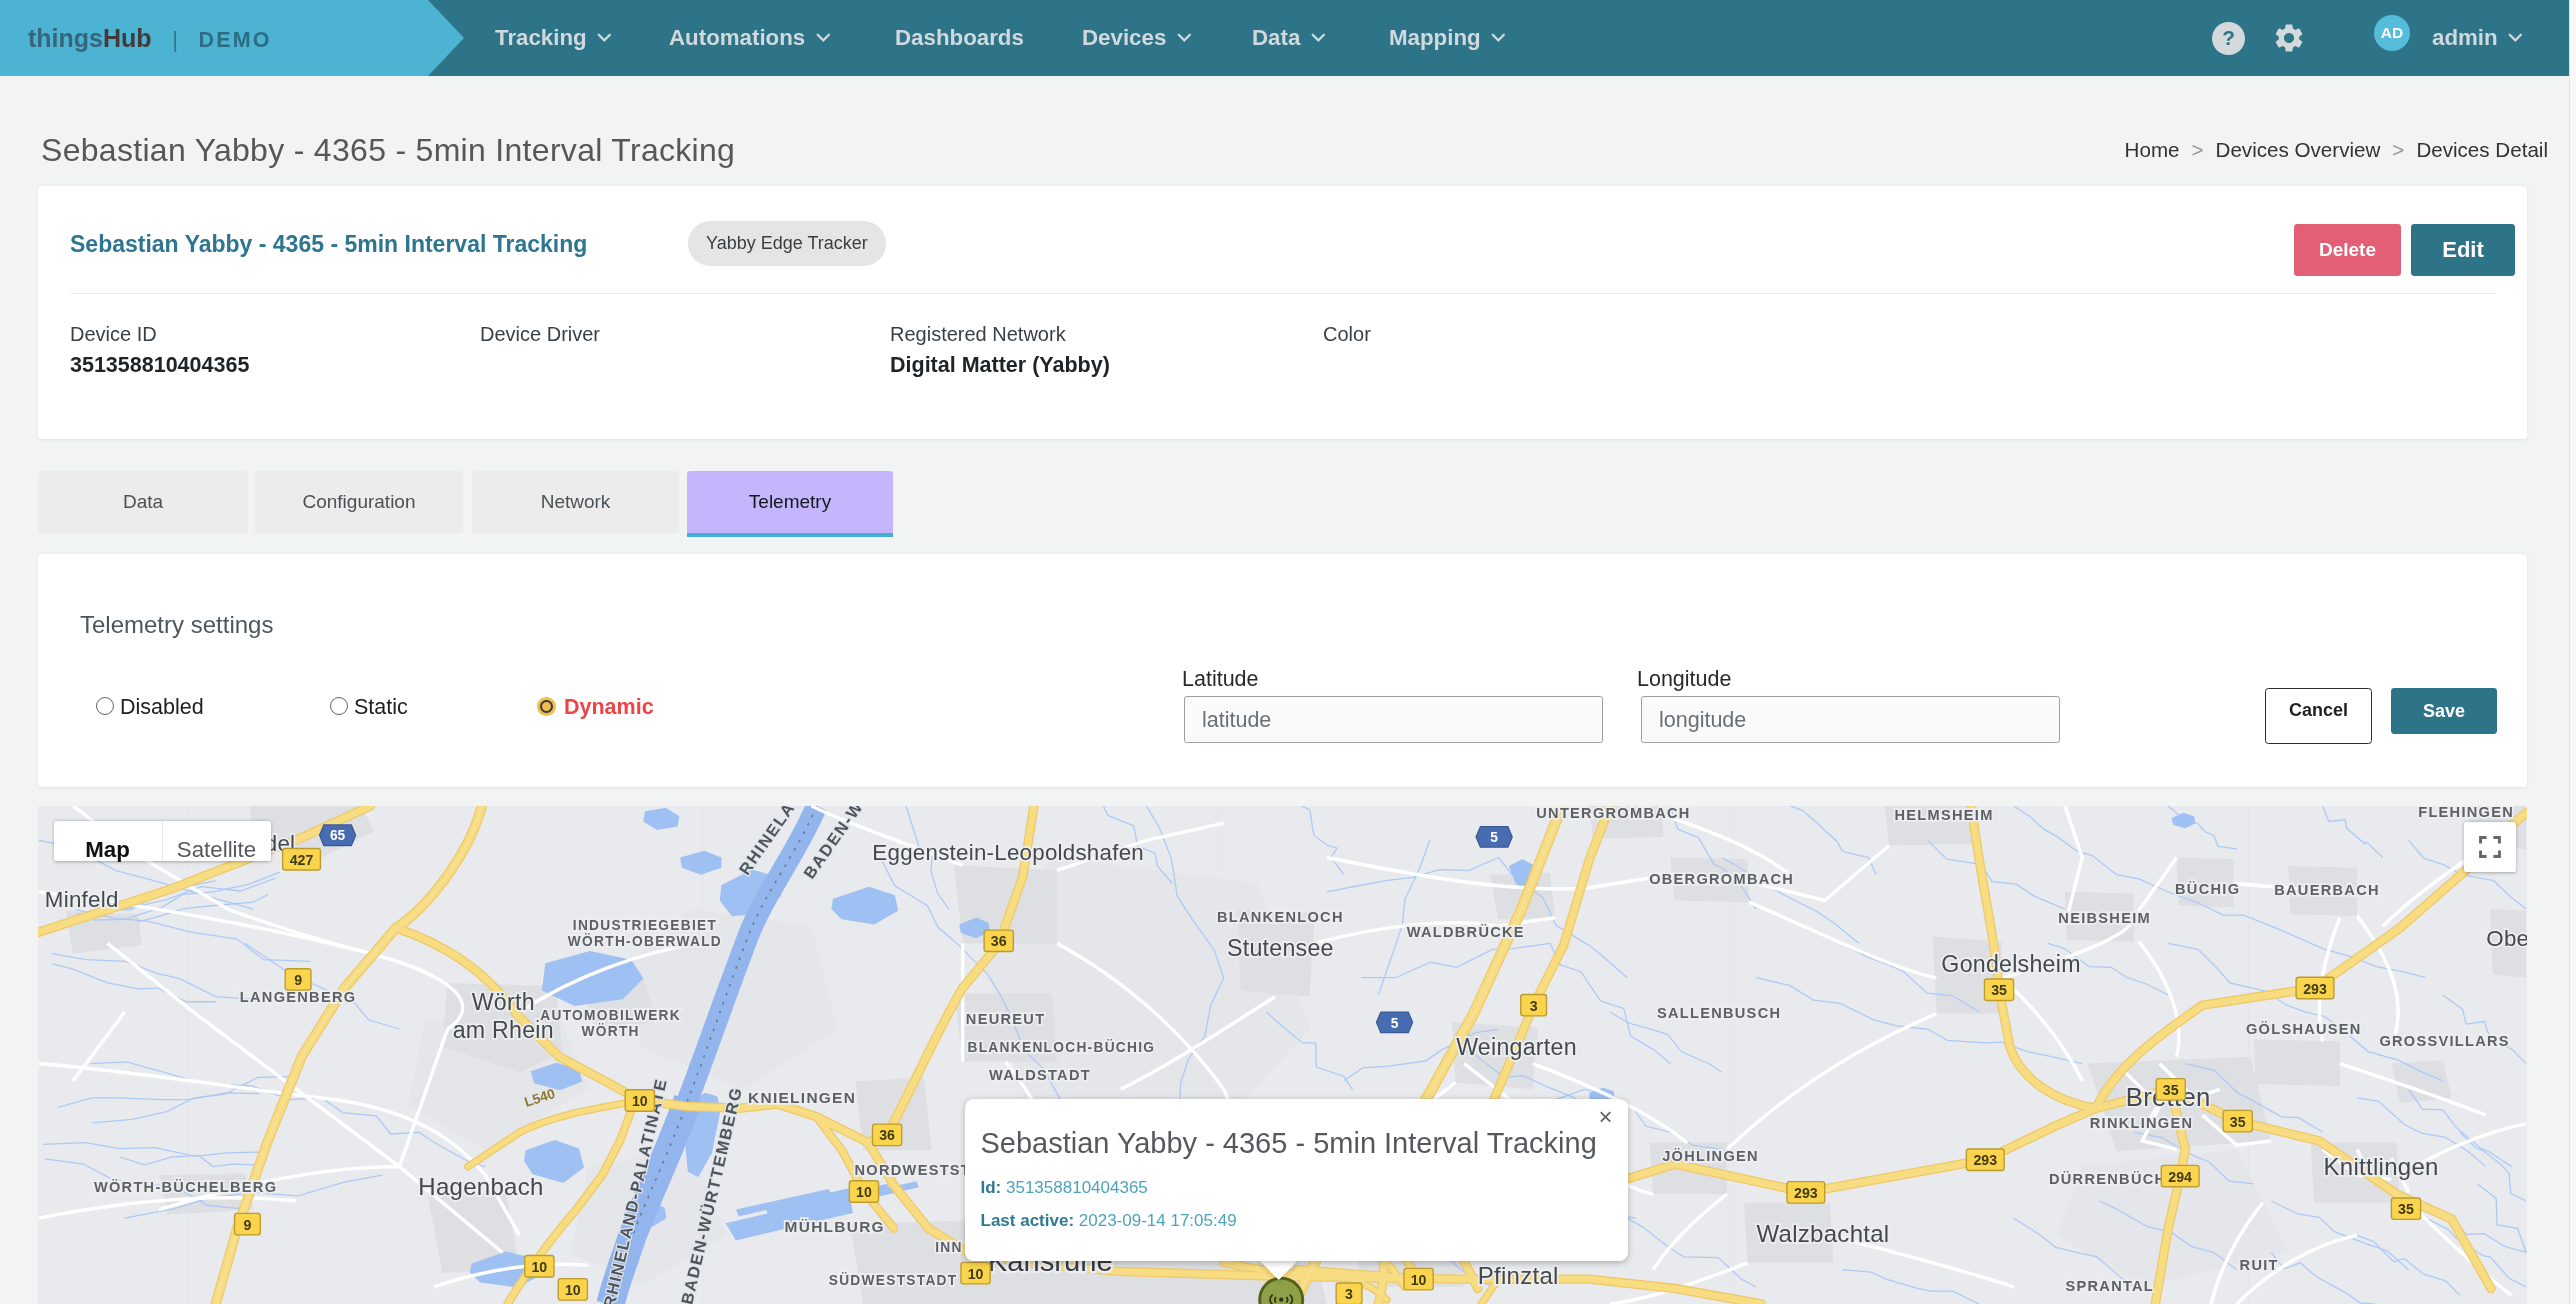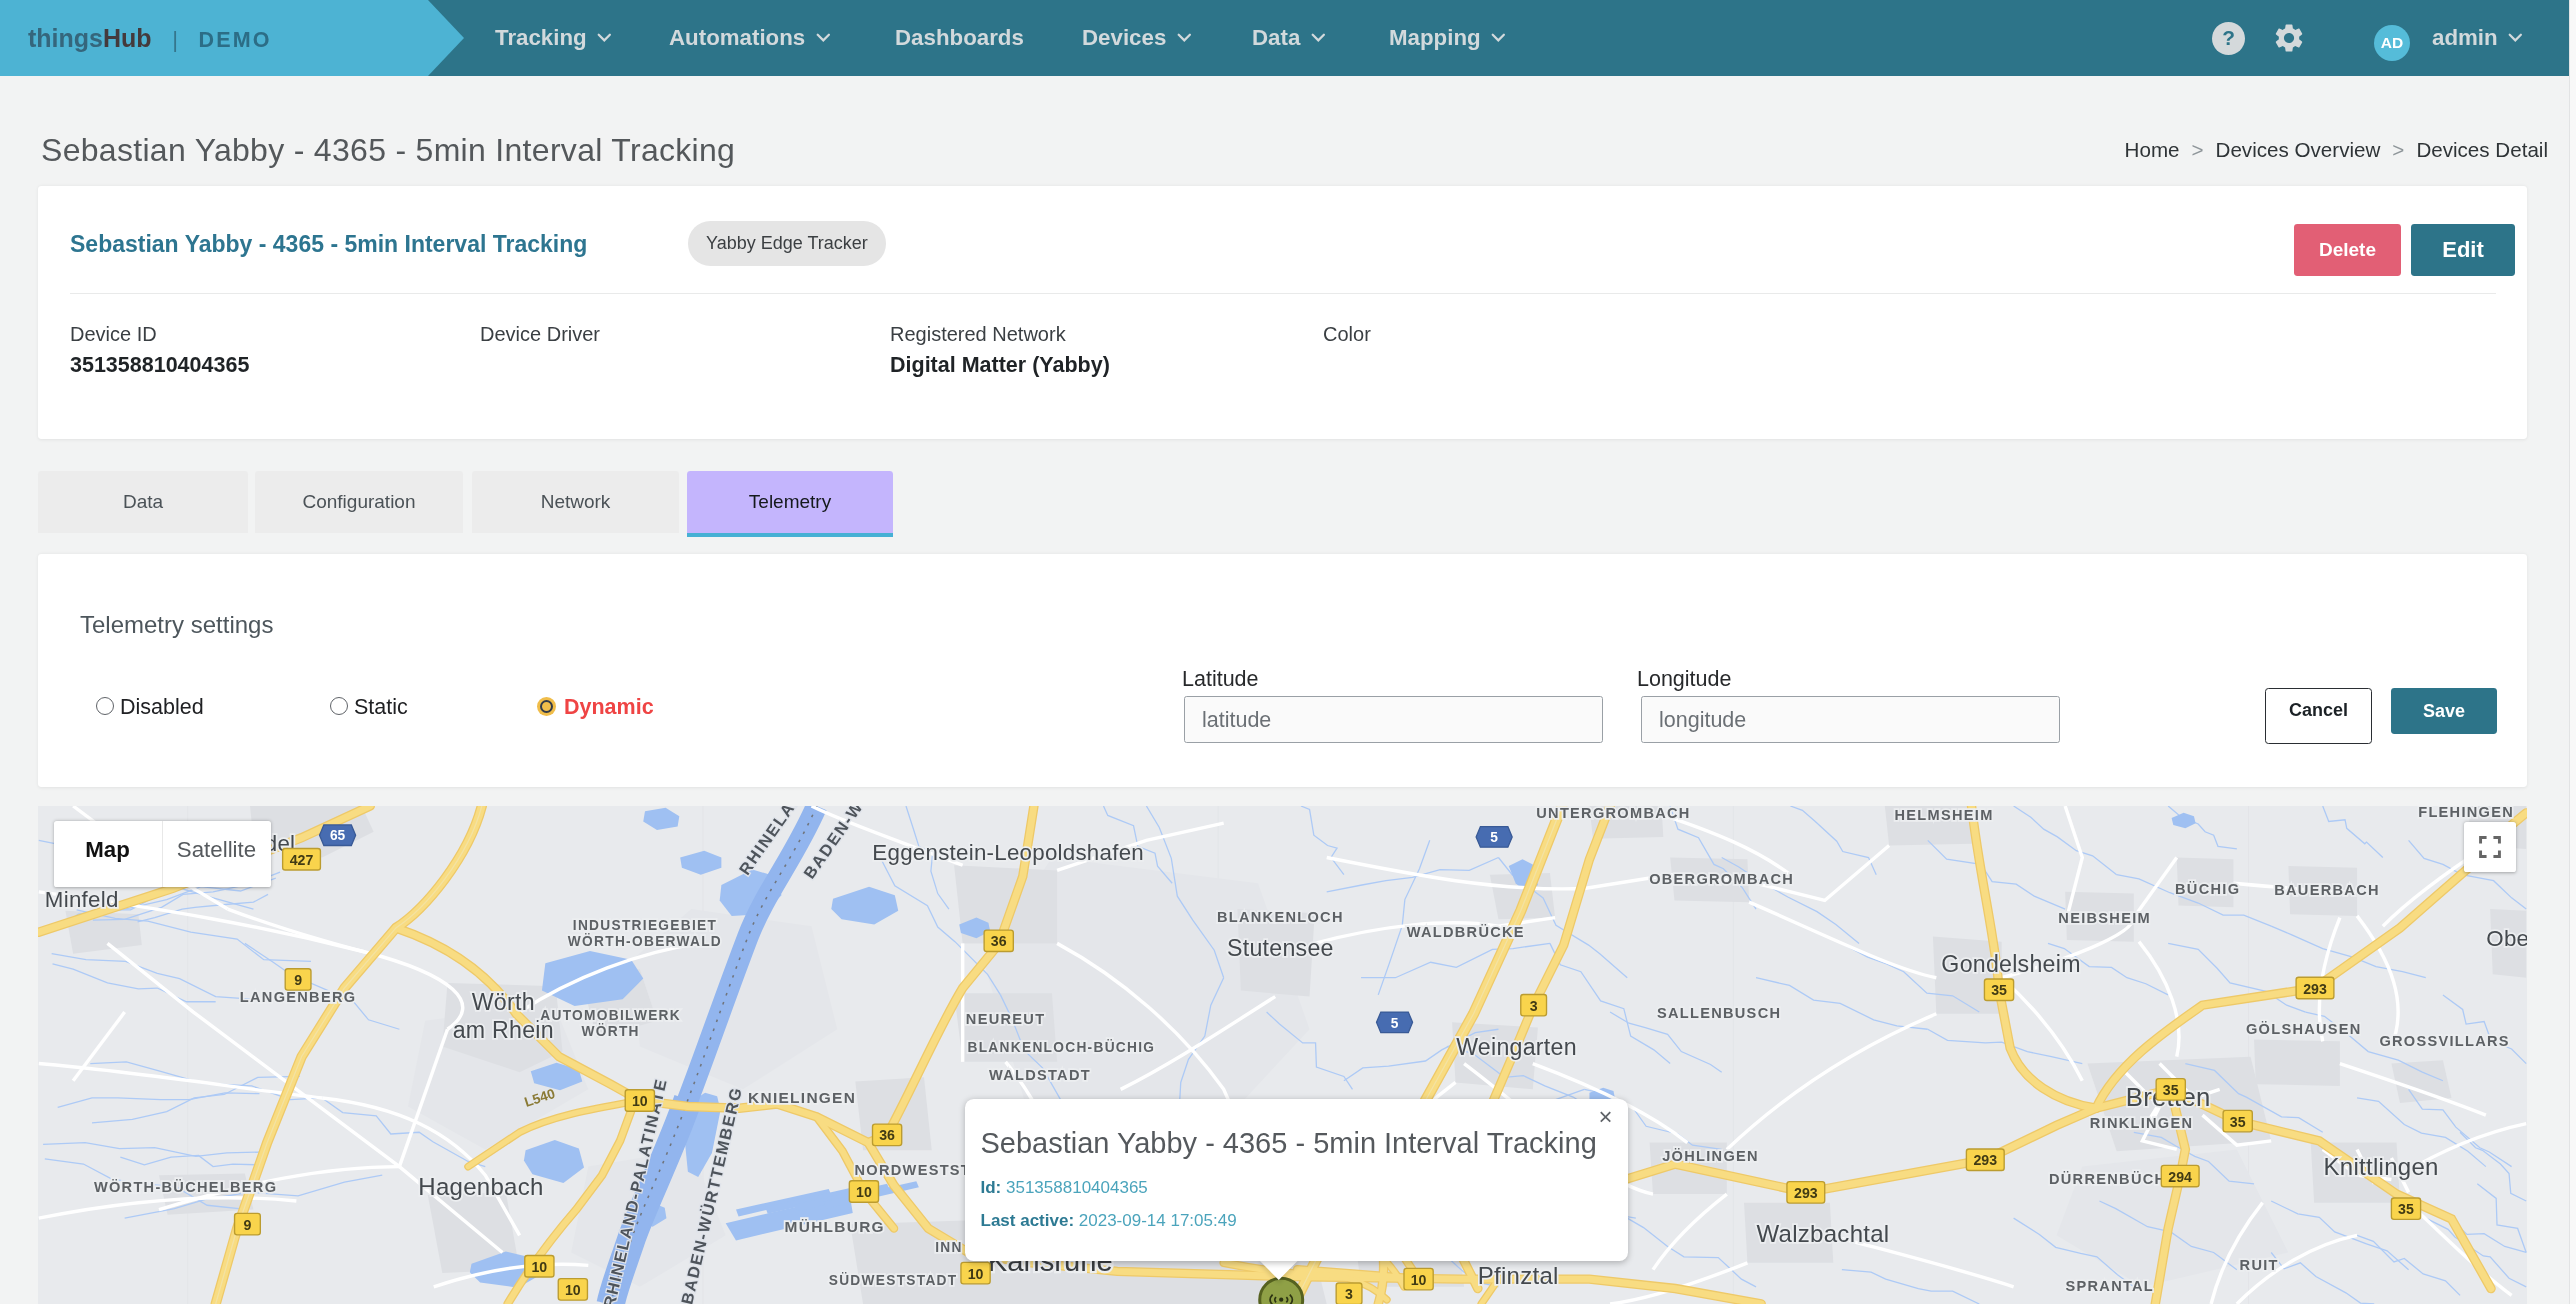--- a/index.html
+++ b/index.html
@@ -11,21 +11,21 @@
 header{position:absolute;left:0;top:0;width:2569px;height:76px;background:#2d7489}
 #logo-chevron{position:absolute;left:0;top:0;width:481px;height:76px;background:#4db3d3;clip-path:polygon(0 0,428px 0,464px 38px,428px 76px,0 76px)}
 #logo{position:absolute;left:28px;top:0;height:76px;line-height:76px;font-size:25px;font-weight:700;white-space:nowrap}
 #logo .t1{color:#35667c}
 #logo .t2{color:#443a3c}
 #logo .sep{color:#35768c;font-weight:400;margin:0 20.6px;font-size:22.3px}
 #logo .t3{color:#2c6d86;font-size:21.5px;letter-spacing:2.1px}
 .navitem{position:absolute;top:0;height:76px;line-height:76px;color:#d2d9dc;font-size:22.3px;font-weight:700;white-space:nowrap}
 .chev{display:inline-block;margin-left:10.3px;vertical-align:middle;margin-top:-3.4px}
 .navico{position:absolute;top:0;height:76px;display:flex;align-items:center}
-#avatar{position:absolute;left:2374px;top:25px;width:36px;height:36px;border-radius:50%;background:#55bcd9;color:#fff;font-size:15.5px;font-weight:700;text-align:center;line-height:36px}
+#avatar{position:absolute;left:2374px;top:15px;width:36px;height:36px;border-radius:50%;background:#55bcd9;color:#fff;font-size:15.5px;font-weight:700;text-align:center;line-height:36px}
 
 #pagetitle{position:absolute;left:41px;top:132px;font-size:32px;color:#54585b;letter-spacing:0.3px}
 #breadcrumb{position:absolute;right:28px;top:138px;font-size:20.6px;color:#2f3437;white-space:nowrap}
 #breadcrumb .sep{color:#8f969a;margin:0 12px}
 
 #card1{position:absolute;left:38px;top:186px;width:2489px;height:253px;background:#fff;border-radius:3.4px;box-shadow:0 0.9px 3.4px rgba(0,0,0,.07)}
 #card1 h2{position:absolute;left:32px;top:45px;font-size:23px;font-weight:700;color:#2d7590}
 #chip{position:absolute;left:650px;top:35px;height:45px;line-height:45px;padding:0 18px;border-radius:22.3px;background:#e5e5e5;color:#3b3f42;font-size:18px}
 .btn{position:absolute;border-radius:3.4px;text-align:center;font-weight:700;color:#fff}
 #btn-delete{left:2256px;top:38px;width:107px;height:52px;line-height:52px;background:#e25f75;font-size:19px}
@@ -43,21 +43,21 @@
 .radio{position:absolute;top:143px;width:18px;height:18px;border:1.7px solid #5f6368;border-radius:50%;background:#fff}
 .radiolabel{position:absolute;top:141px;font-size:21.5px;color:#202124}
 #radio3{border:none;background:#f0bd4a;width:19px;height:19px}
 #radio3 .ring{position:absolute;left:2.6px;top:2.6px;right:2.6px;bottom:2.6px;border:2.6px solid #333b49;border-radius:50%}
 .inplabel{position:absolute;top:113px;font-size:21.5px;color:#27292b}
 .input{position:absolute;top:142px;width:419px;height:47px;background:#fafafa;border:0.9px solid #9aa0a6;border-radius:2.6px;font-size:21.5px;color:#6b7075;line-height:46px;padding-left:17px}
 #btn-cancel{left:2227px;top:134px;width:107px;height:56px;line-height:43px;background:#fff;border:1.7px solid #2a2e33;color:#1b2125;font-size:18px}
 #btn-save{left:2353px;top:134px;width:106px;height:46px;line-height:46px;background:#2d7489;font-size:18px}
 
 #map{position:absolute;left:38px;top:806px;width:2489px;height:498px;background:#e8eaed;overflow:hidden}
-#mapcontrol{position:absolute;left:15.5px;top:14.6px;width:217px;height:66px;background:#fff;border-radius:2.6px;box-shadow:0 0.9px 3.4px rgba(0,0,0,.3);display:flex;z-index:5}
+#mapcontrol{position:absolute;left:15.5px;top:14.6px;width:217px;height:40px;background:#fff;border-radius:2.6px;box-shadow:0 0.9px 3.4px rgba(0,0,0,.3);display:flex;z-index:5}
 #mapcontrol .half{flex:1;text-align:center;line-height:58px;font-size:22.3px}
 #mapcontrol .m{font-weight:700;color:#111}
 #mapcontrol .s{color:#565a5e;border-left:0.9px solid #e8e8e8}
 #fullscreen{position:absolute;left:2426px;top:16.3px;width:52px;height:50px;background:#fff;border-radius:2.6px;box-shadow:0 0.9px 3.4px rgba(0,0,0,.3);display:flex;align-items:center;justify-content:center;z-index:5}
 #infowin{position:absolute;left:927px;top:293px;width:663px;height:162px;background:#fff;border-radius:8.6px;box-shadow:0 1.7px 6.9px rgba(0,0,0,.25);z-index:6}
 #infotail{position:absolute;left:1227px;top:440px;width:27.5px;height:27.5px;background:#fff;transform:rotate(45deg);box-shadow:2.6px 2.6px 4.3px rgba(0,0,0,.12);z-index:5}
 #infowin .title{position:absolute;left:15.5px;top:28px;font-size:29px;color:#55595d;white-space:nowrap}
 #infowin .row1{position:absolute;left:15.5px;top:79px;font-size:17px;color:#4ba4bc}
 #infowin .row2{position:absolute;left:15.5px;top:112px;font-size:17px;color:#4ba4bc}
 #infowin b{color:#2d7a93}

